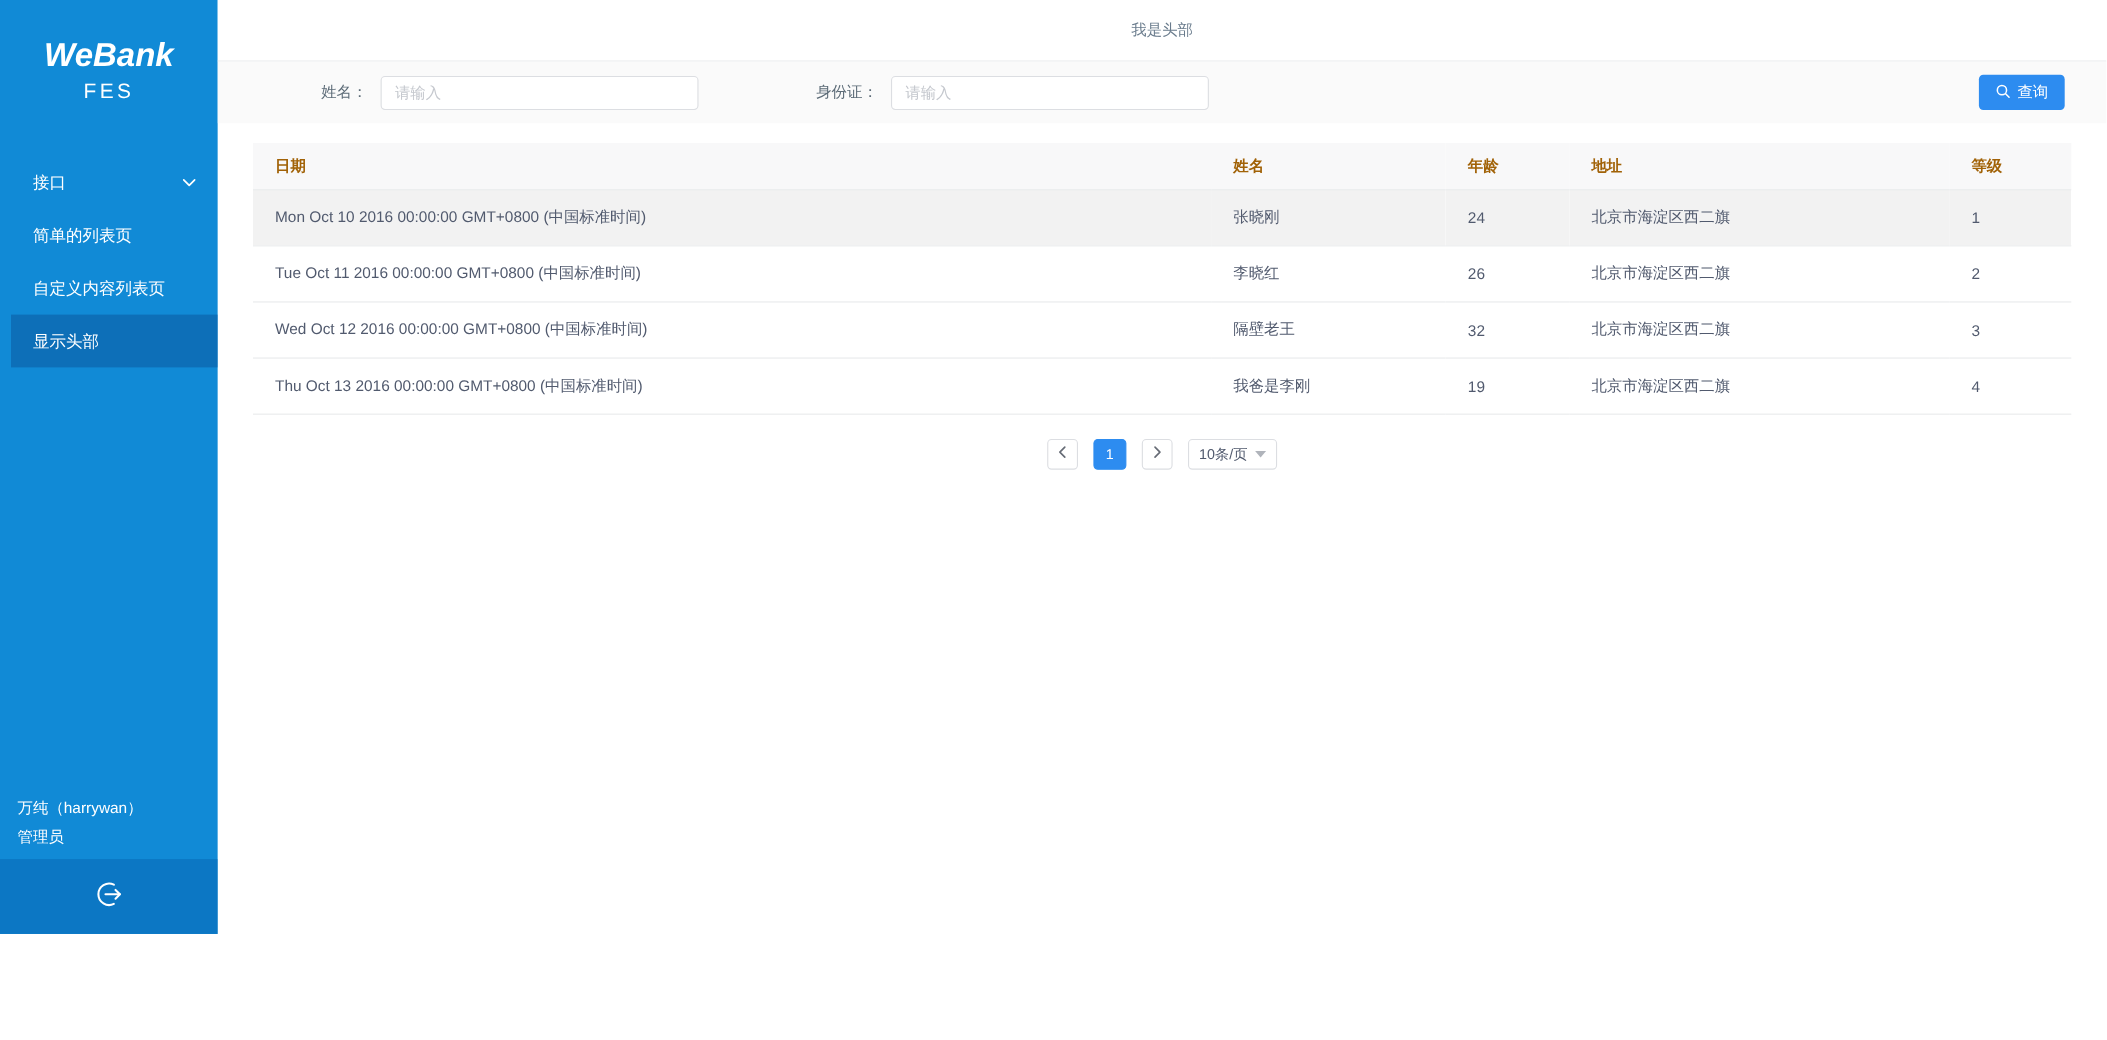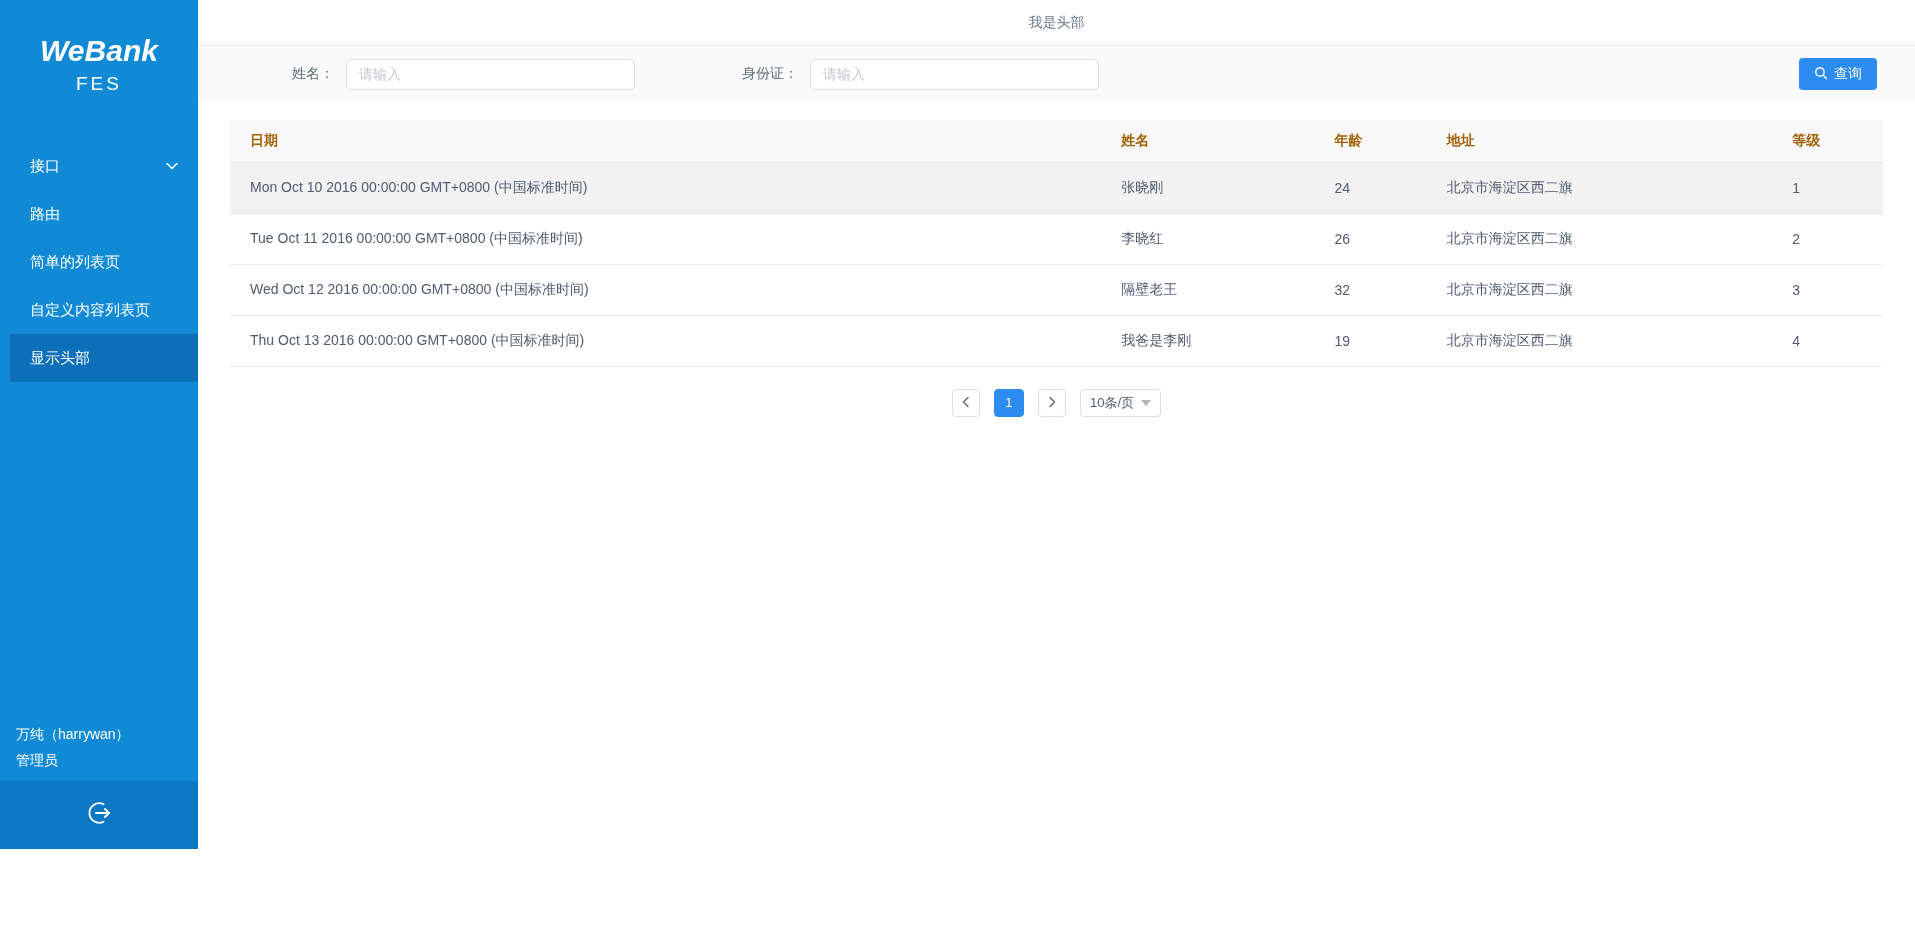--- a/index.html
+++ b/index.html
@@ -18,21 +18,21 @@
     font-size:15px; cursor:pointer; }
   .nav-item .lbl { flex:1; }
   .nav-item.active { background:#0d6fb8; }
   .chev svg { display:block; }
   .user-block { margin-top:auto; padding:0 16px 8px 16px; font-size:14px; line-height:26px; }
   .logout-bar { height:68px; background:#0c77c4; display:flex; align-items:center;
     justify-content:center; cursor:pointer; }
 
   
   .main { flex:1; display:flex; flex-direction:column; background:#fff; }
-  .topbar { height:46px; border-bottom:1px solid #e8eaec; display:flex;
+  .topbar { height:56px; border-bottom:1px solid #e8eaec; display:flex;
     align-items:center; justify-content:center; font-size:14px; color:#697b8c; background:#fff; }
   .toolbar { height:56px; background:#fafafa; display:flex; align-items:center;
     padding-right:38px; }
   .field { display:flex; align-items:center; }
   .field-1 { margin-left:94px; }
   .field-2 { margin-left:107px; }
   .field label { font-size:14px; color:#5c6b77; margin-right:12px; white-space:nowrap; }
   .field input { width:289px; height:31px; border:1px solid #dcdee2; border-radius:4px;
     padding:0 12px; font-size:14px; color:#515a6e; background:#fff; outline:none;
     font-family:"Liberation Sans","DejaVu Sans",sans-serif; }
@@ -79,23 +79,20 @@
     <nav class="nav">
       <div class="nav-item">
         <span class="lbl">接口</span>
         <span class="chev">
           <svg width="12" height="8" viewBox="0 0 12 8">
               <polyline points="1,1.5 6,6.5 11,1.5" fill="none" stroke="#fff" stroke-width="1.6" stroke-linecap="round" stroke-linejoin="round"></polyline>
             </svg>
         </span>
       </div>
       <div class="nav-item">
-        <span class="lbl">路由</span>
-      </div>
-      <div class="nav-item">
         <span class="lbl">简单的列表页</span>
       </div>
       <div class="nav-item">
         <span class="lbl">自定义内容列表页</span>
       </div>
       <div class="nav-item active">
         <span class="lbl">显示头部</span>
       </div>
     </nav>
 

